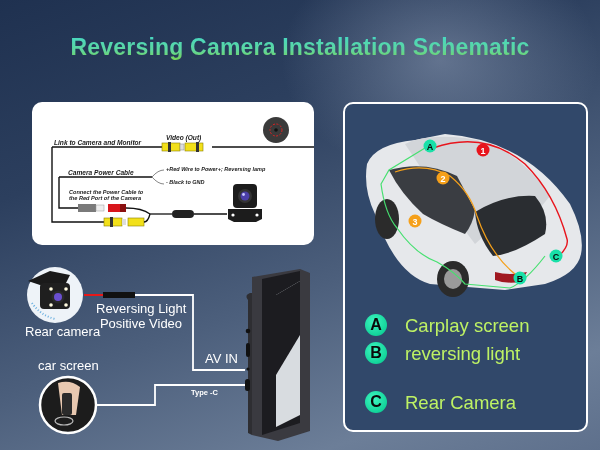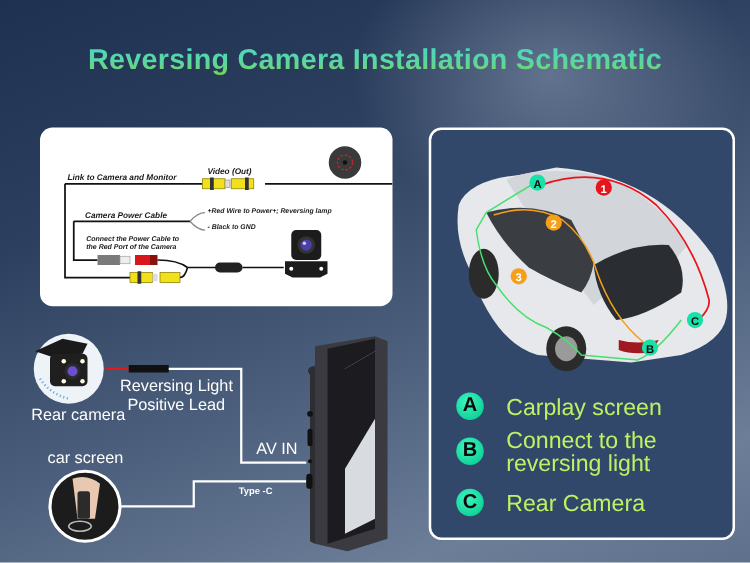--- a/index.html
+++ b/index.html
@@ -146,21 +146,21 @@
     <path d="M276,40 L300,26 L300,80 L276,120 Z" fill="#1c1c20"></path>
     <circle cx="248" cy="76" r="2.3" fill="#111"></circle>
     <rect x="246" y="88" width="4" height="14" rx="2" fill="#111"></rect>
     <circle cx="248" cy="114" r="1.6" fill="#111"></circle>
     <rect x="245" y="124" width="5" height="12" rx="2.5" fill="#111"></rect>
   </g>
 </svg>
 <div class="lbl" style="left:25px;top:324px;font-size:13px;">Rear camera</div>
 <div class="lbl" style="left:96px;top:301px;font-size:13px;text-align:center;width:90px;line-height:15px;">
   <div>Reversing Light</div>
-  <div>Positive Lead</div>
+  <div>Positive Video</div>
 </div>
 <div class="lbl" style="left:38px;top:358px;font-size:13px;">car screen</div>
 <div class="lbl" style="left:205px;top:351px;font-size:13px;text-align:right;">AV IN</div>
 <div class="lbl" style="left:191px;top:388px;font-size:7.5px;font-weight:bold;">Type -C</div>
 
 <div class="car-card">
   <svg width="245" height="195" viewBox="0 0 245 195" style="position:absolute;left:0;top:0;">
 
     <path d="M22,60 Q30,40 70,36 L100,30 Q180,36 225,100 Q240,130 236,150 Q232,170 200,180 L160,186 L85,180 Q50,170 30,110 Q18,85 22,60 Z" fill="#e6e8eb"></path>
     <path d="M60,40 Q80,30 120,34 Q170,40 205,92 L190,110 Q150,120 130,140 L100,100 Q80,70 60,40 Z" fill="#d2d5d9"></path>
@@ -207,21 +207,20 @@
 
   <div class="legend-item" style="top:210px;">
     <div class="legend-badge">A</div>
     <div class="legend-text">
       <div>Carplay screen</div>
     </div>
   </div>
   <div class="legend-item" style="top:238px;">
     <div class="legend-badge">B</div>
     <div class="legend-text">
-      <div>Connect to the</div>
       <div>reversing light</div>
     </div>
   </div>
   <div class="legend-item" style="top:287px;">
     <div class="legend-badge">C</div>
     <div class="legend-text">
       <div>Rear Camera</div>
     </div>
   </div>
 </div>

